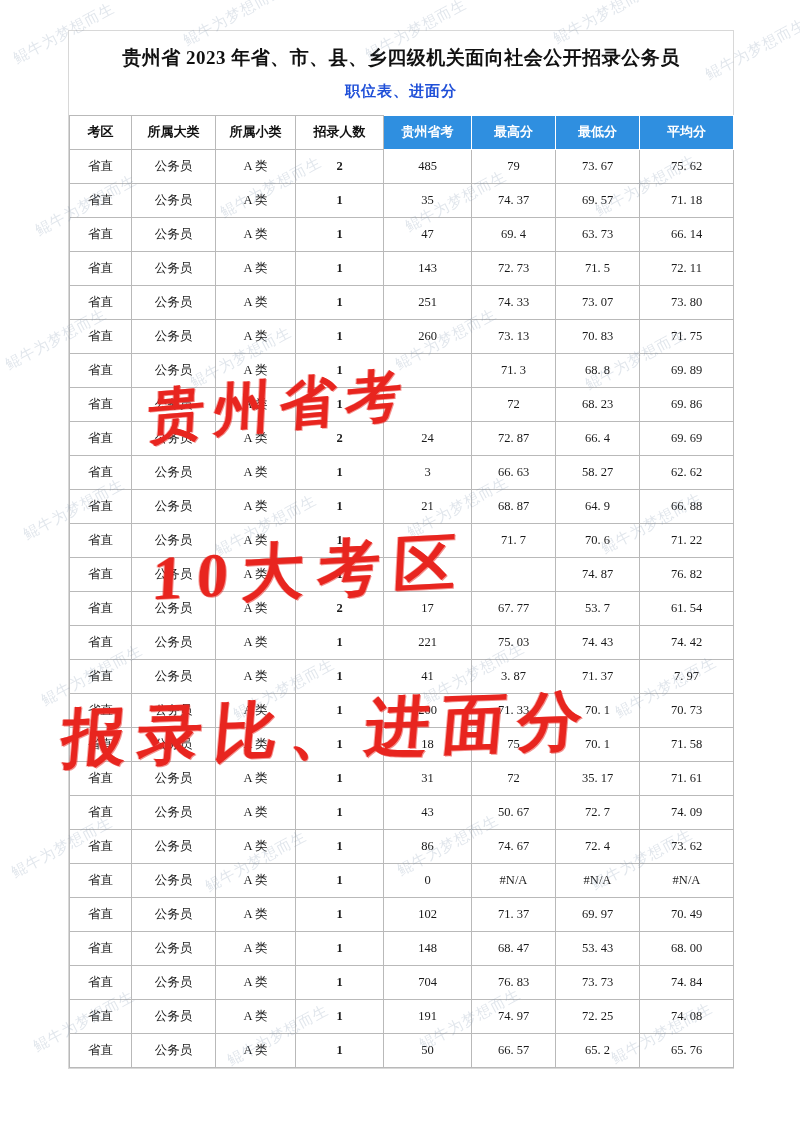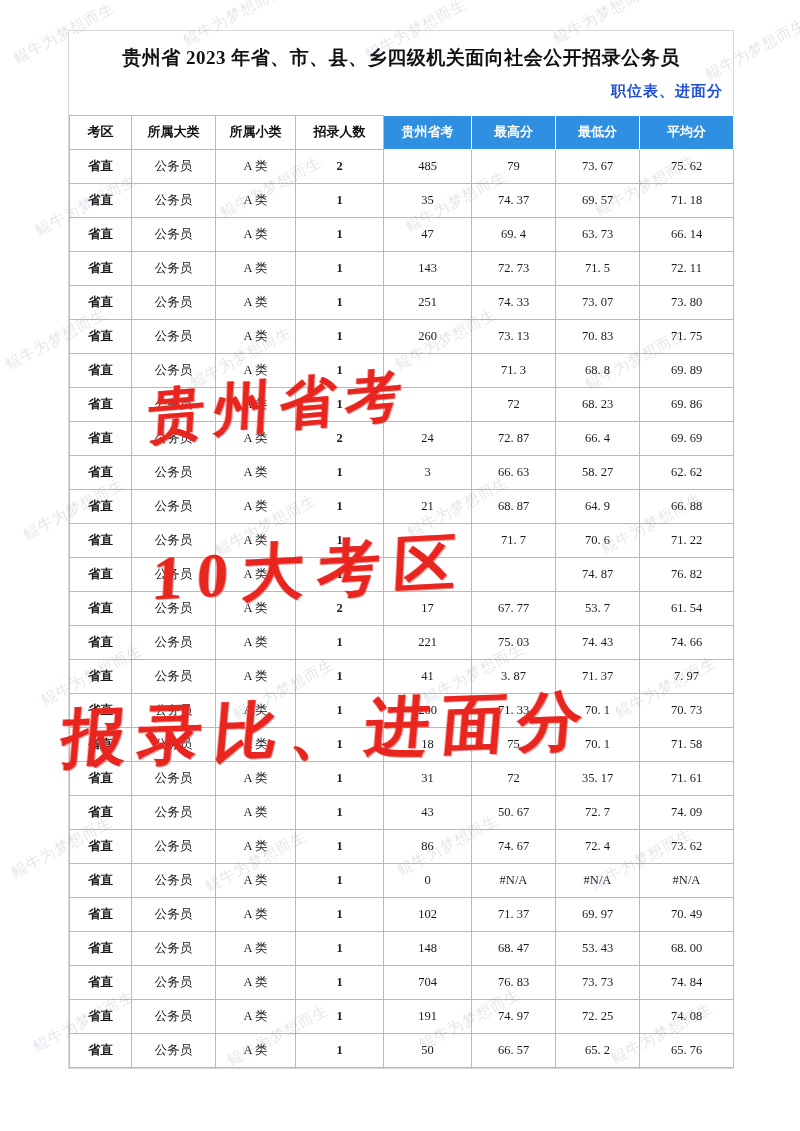--- a/index.html
+++ b/index.html
@@ -55,21 +55,20 @@
     letter-spacing: 0.5px;
     line-height: 1.4;
   }
   .doc-subtitle {
     font-size: 15px;
     font-weight: bold;
     color: #1f4fd8;
     margin-top: 10px;
     margin-bottom: 10px;
     letter-spacing: 1px;
-    text-align: right;
   }
 
   table.data-table {
     border-collapse: collapse;
     width: 100%;
     table-layout: fixed;
   }
   table.data-table th,
   table.data-table td {
     border: 1px solid #b9b9b9;
@@ -88,21 +87,21 @@
     border: 1px solid #ffffff;
   }
   table.data-table thead th.hdr-plain {
     background: #ffffff;
     color: #111111;
     border: 1px solid #b9b9b9;
     font-weight: bold;
   }
   td.region {
     color: #e02020;
-    font-weight: bold;
+    font-weight: normal;
   }
   td.num {
     font-family: "Liberation Serif", serif;
   }
   td.cat, td.sub {
     color: #1a1a1a;
   }
   td.count {
     font-weight: bold;
   }
@@ -366,21 +365,21 @@
           <td class="num">61. 54</td>
         </tr>
         <tr>
           <td class="region">省直</td>
           <td class="cat">公务员</td>
           <td class="sub">A 类</td>
           <td class="count">1</td>
           <td class="num">221</td>
           <td class="num">75. 03</td>
           <td class="num">74. 43</td>
-          <td class="num">74. 66</td>
+          <td class="num">74. 42</td>
         </tr>
         <tr>
           <td class="region">省直</td>
           <td class="cat">公务员</td>
           <td class="sub">A 类</td>
           <td class="count">1</td>
           <td class="num">41</td>
           <td class="num">3. 87</td>
           <td class="num">71. 37</td>
           <td class="num">7. 97</td>

